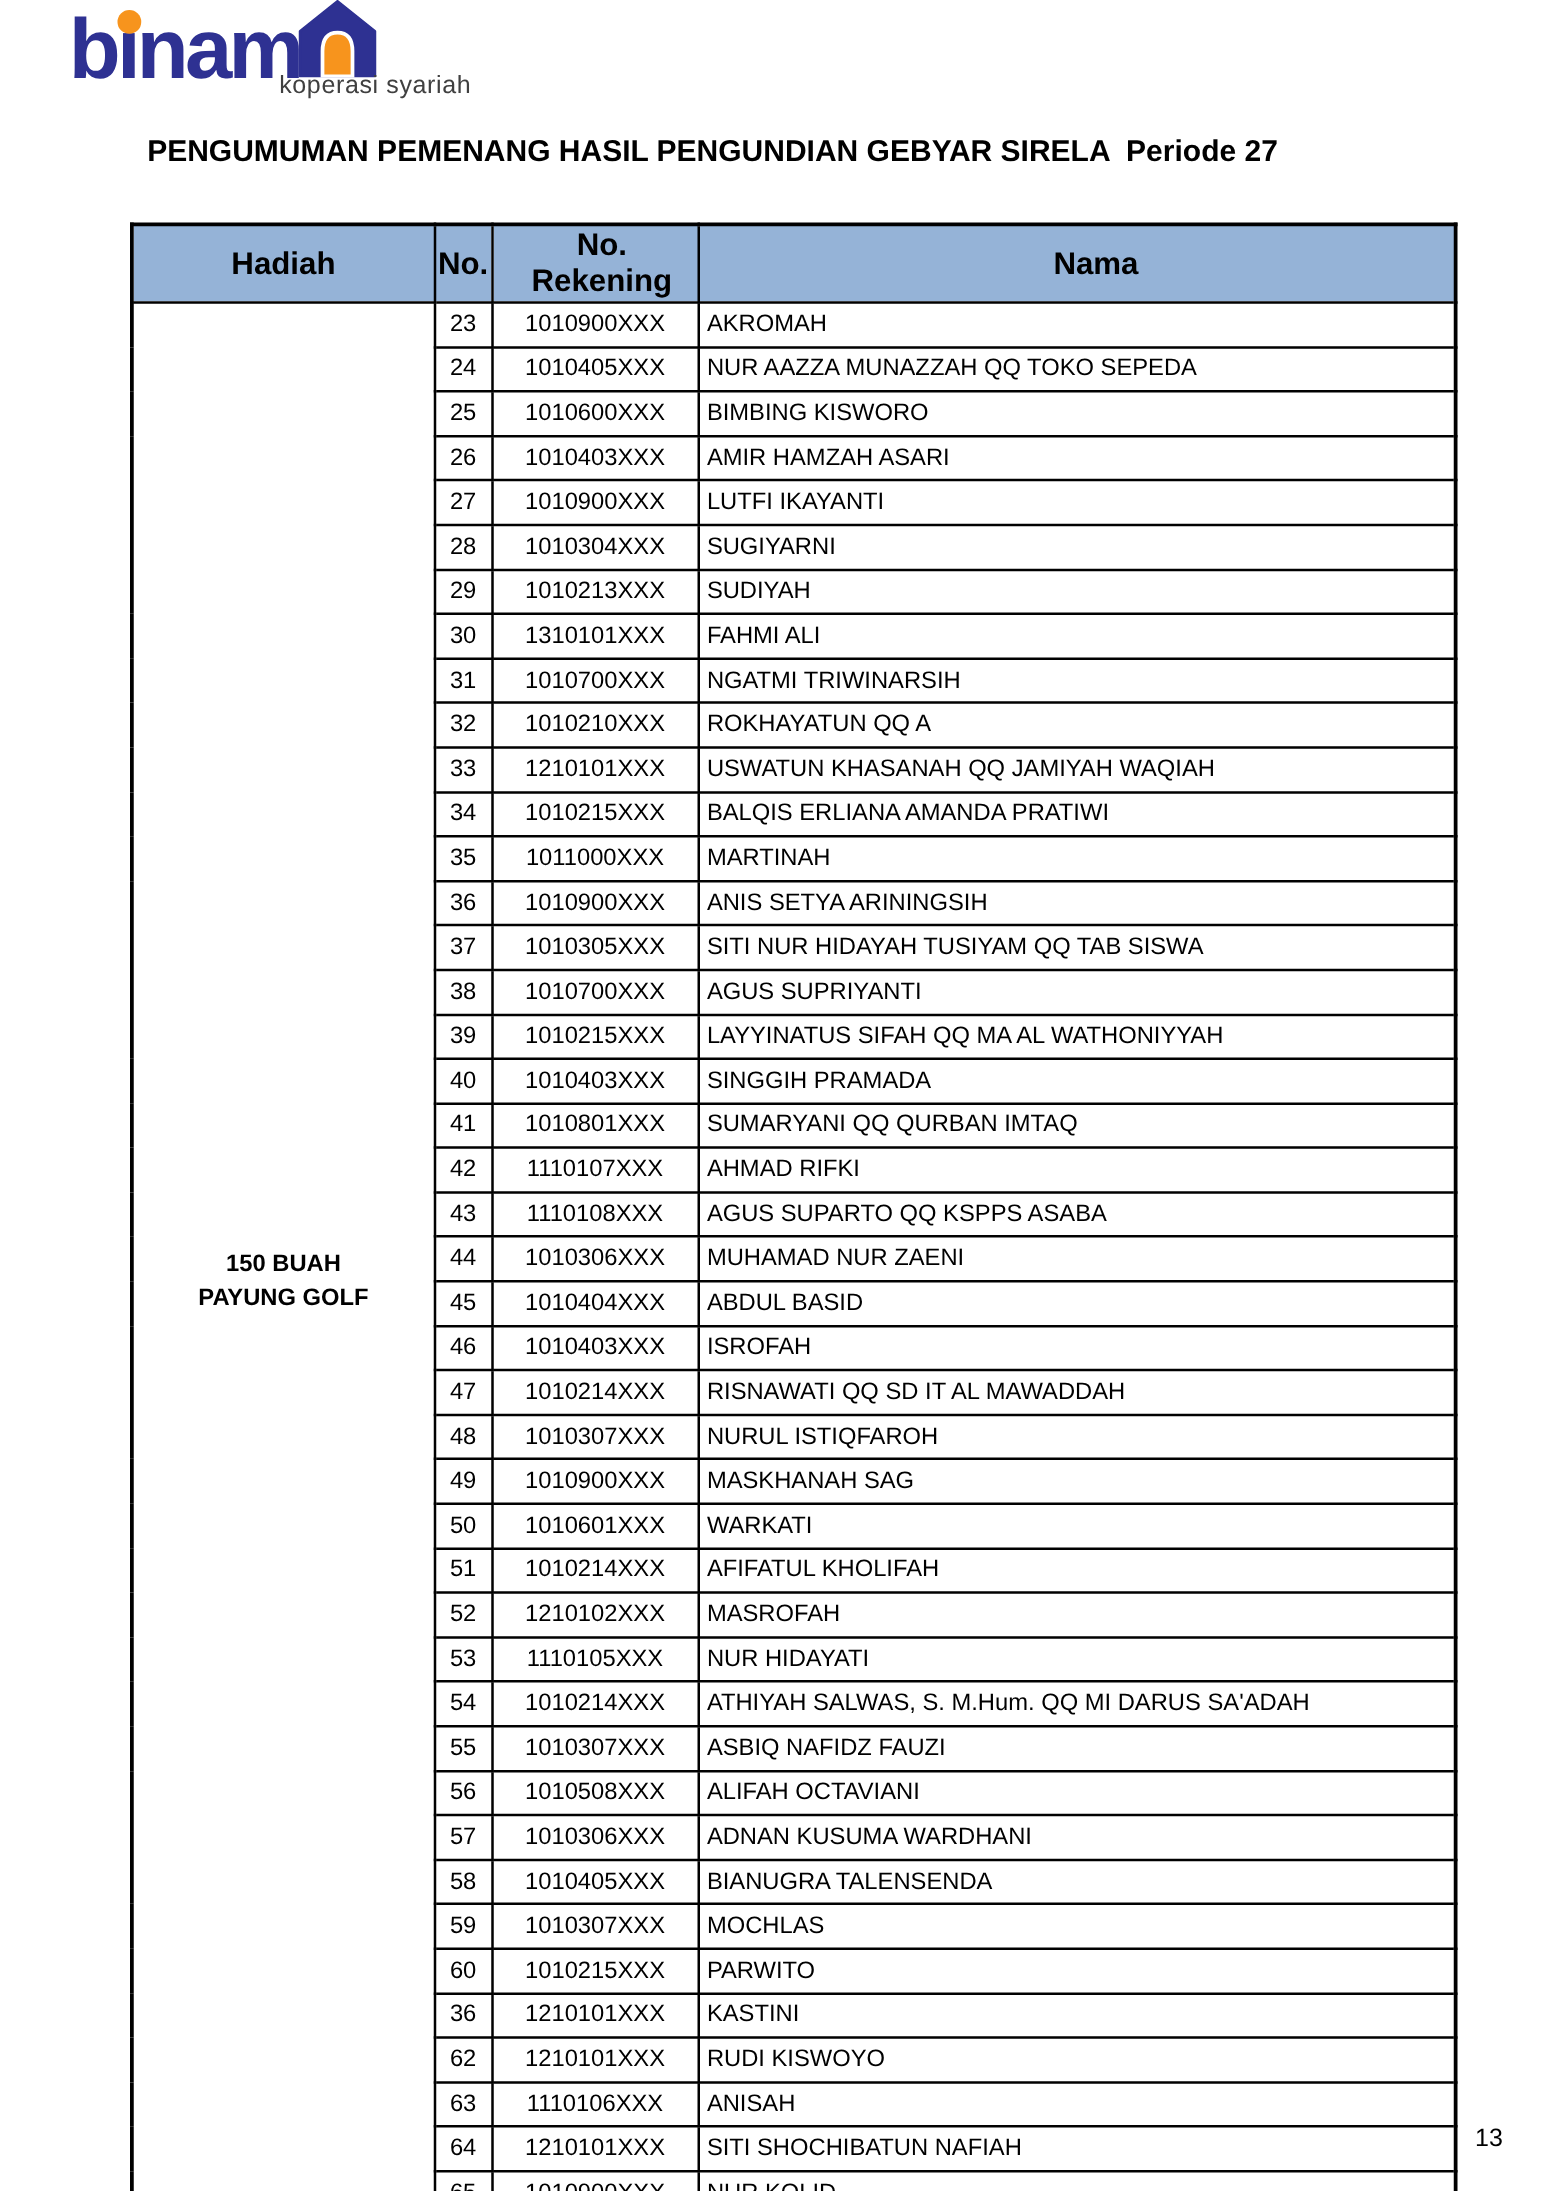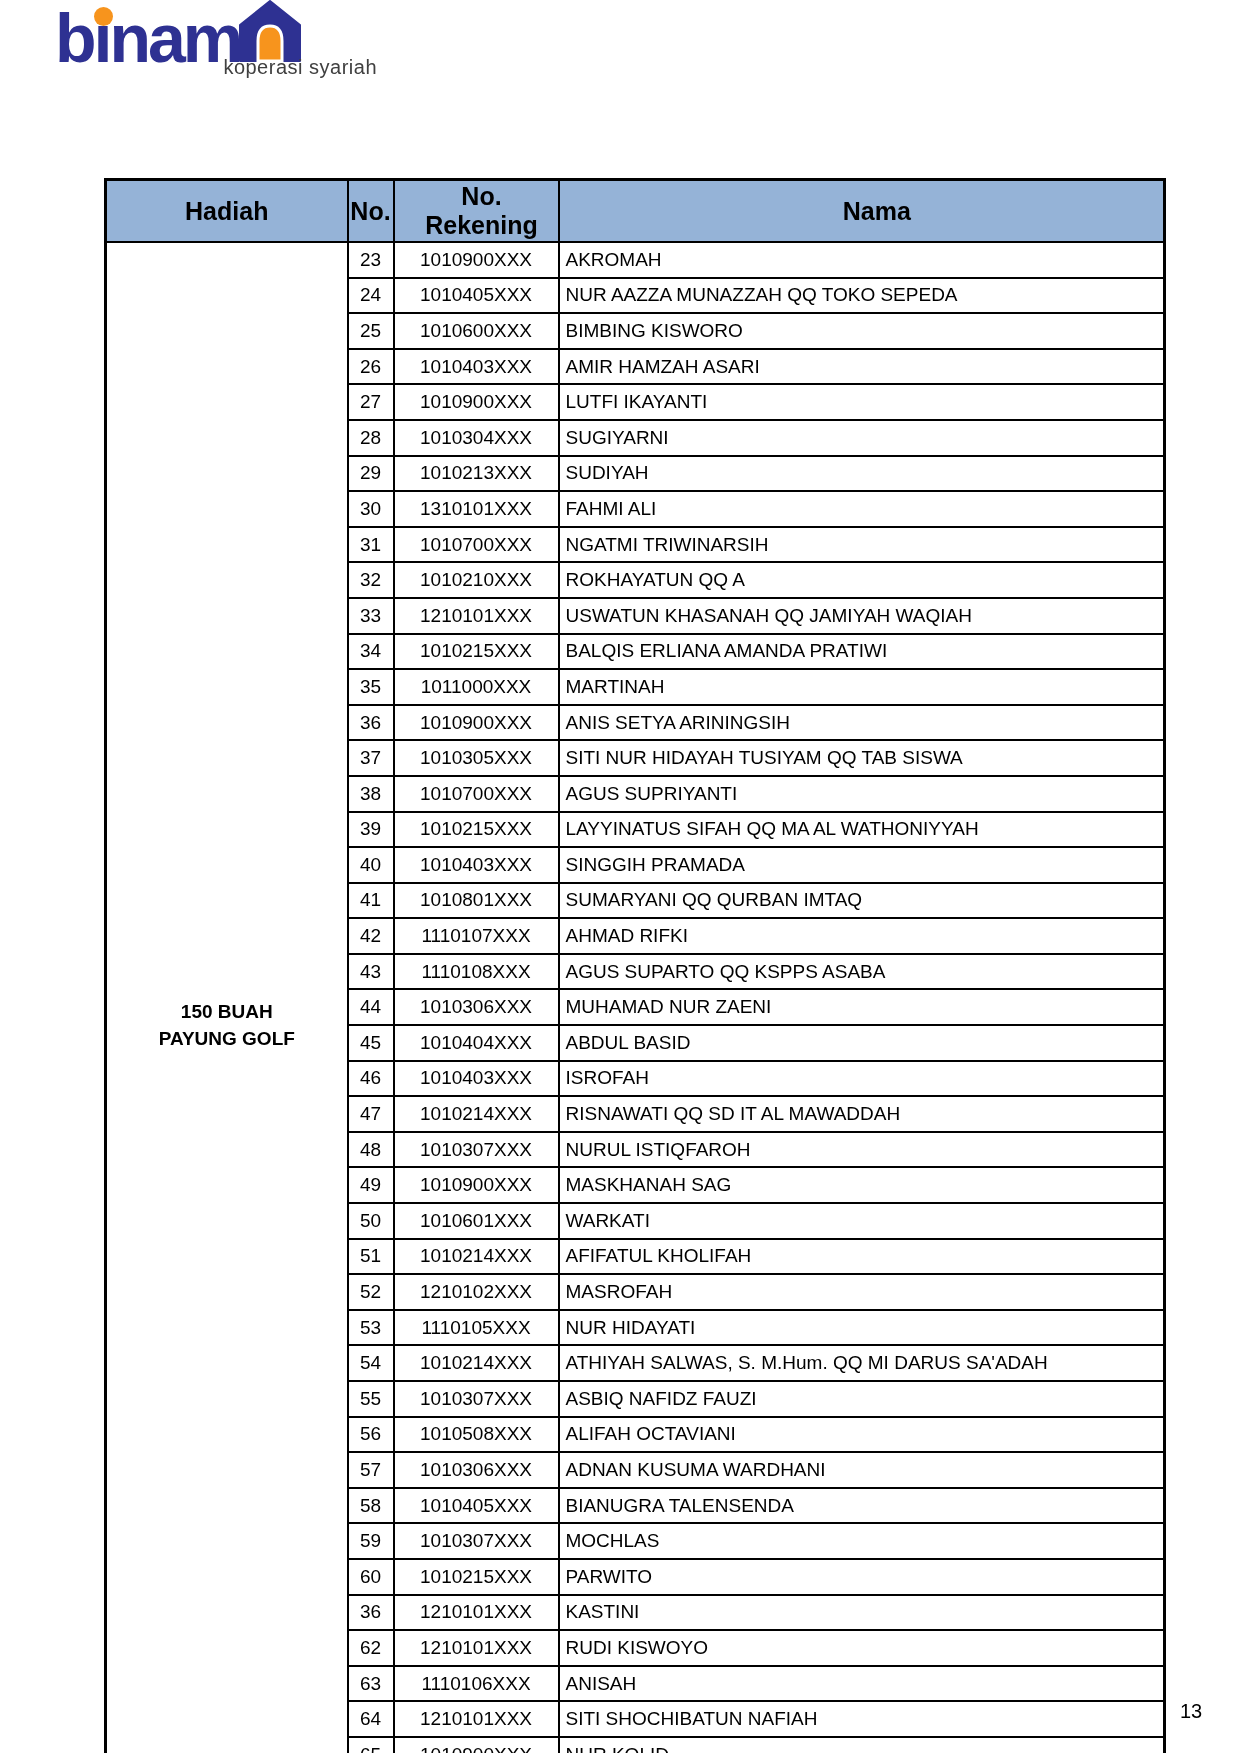--- a/index.html
+++ b/index.html
@@ -77,20 +77,21 @@
 <div class="page">
 
   <div class="logo">
     <div class="wordmark"><span>b</span><span class="logo-i"><span>ı</span></span><span>nam</span><svg class="house-svg" width="64" height="62" viewBox="0 0 64 62">
         <path d="M2,25 L32,1 L62,25 L62,61 L2,61 Z" fill="#2E3192" stroke="#2E3192" stroke-width="2" stroke-linejoin="round"></path>
         <path d="M20,61 L20,41 Q20,26 32,26 Q44,26 44,41 L44,61 Z" fill="#F7941D" stroke="#ffffff" stroke-width="3"></path>
       </svg></div>
     <div class="tagline">koperasi syariah</div>
   </div>
 
+  <div class="doc-title">PENGUMUMAN PEMENANG HASIL PENGUNDIAN GEBYAR SIRELA  Periode 27</div>
 
   <table class="winners">
     <colgroup>
       <col style="width:242px">
       <col style="width:46px">
       <col style="width:165px">
       <col style="width:606px">
     </colgroup>
     <thead>
       <tr>

